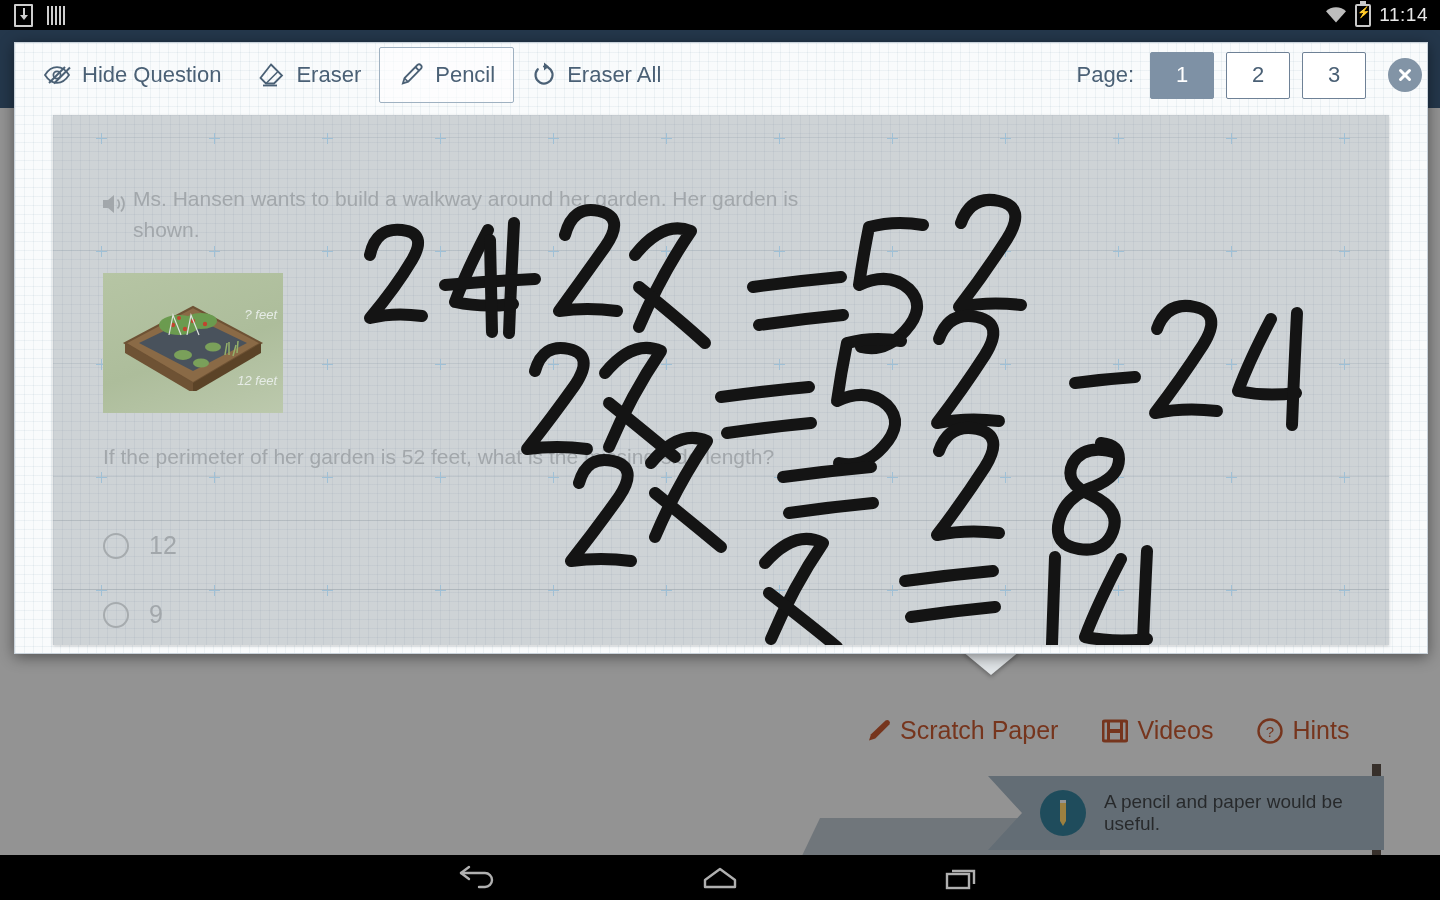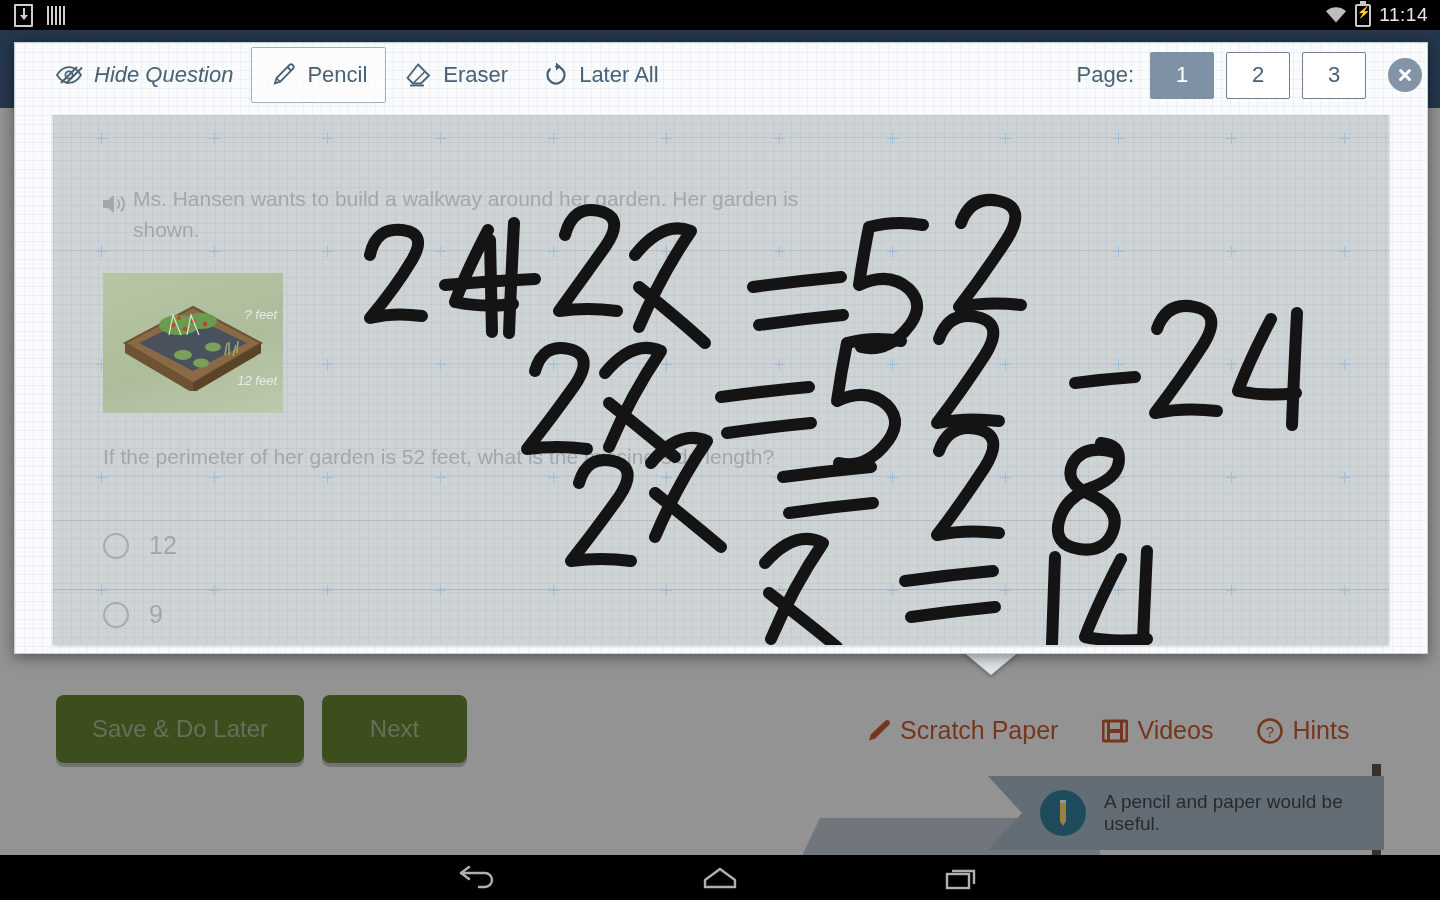--- a/index.html
+++ b/index.html
@@ -85,21 +85,21 @@
     background-size:9px 9px;
   }
   .toolbar{
     position:absolute;left:0;top:0;width:1412px;height:64px;
     display:flex;align-items:center;
   }
   .tb-item{
     display:flex;align-items:center;gap:11px;color:#4a6075;font-size:22px;
     padding:0 18px;height:54px;box-sizing:border-box;
   }
-  .tb-item.first{padding-left:40px;font-style:italic;}
+  .tb-item.first{padding-left:28px;}
   .tb-item.selected{border:1px solid #9fb1c1;background:rgba(255,255,255,.6);border-radius:2px;height:56px;}
   .tb-item svg{display:block;}
   .tb-right{margin-left:auto;display:flex;align-items:center;gap:12px;padding-right:5px;}
   .pg-label{color:#4a6075;font-size:22px;margin-right:4px;}
   .pg{
     width:62px;height:45px;border:1px solid #6e8196;border-radius:2px;
     display:flex;align-items:center;justify-content:center;font-size:22px;color:#4a6075;background:#fff;
   }
   .pg.active{background:#7e91a5;color:#fff;border-color:#7e91a5;}
   .closebtn{width:34px;height:34px;border-radius:50%;background:#8294a6;display:flex;align-items:center;justify-content:center;margin-left:10px;}
@@ -170,24 +170,20 @@
       </span>
       <span class="ic-batt"></span>
       <span class="status-clock">11:14</span>
     </div>
   </div>
 
   <div class="appbg"></div>
   <div class="navy"></div>
 
   <div class="qpage">
-    <div class="btn-row">
-      <div class="gbtn wide">Save &amp; Do Later</div>
-      <div class="gbtn narrow">Next</div>
-    </div>
 
     <div class="tools">
       <div class="tool">
         <span>
           <svg width="26" height="26" viewBox="0 0 26 26">
               <path d="M20.5 2.5a2.8 2.8 0 0 1 3.9 3.9L10.3 20.6 4 22.6l2-6.3z" fill="#a8380f"></path>
             </svg>
         </span>
         <span>Scratch Paper</span>
       </div>
@@ -240,50 +236,50 @@
           <svg width="28" height="22" viewBox="0 0 28 22">
             <path d="M2 11c3.3-5.2 7.3-7.8 12-7.8S22.7 5.8 26 11c-3.3 5.2-7.3 7.8-12 7.8S5.3 16.2 2 11z" fill="none" stroke="#4a6075" stroke-width="1.8"></path>
             <circle cx="14" cy="11" r="3.6" fill="none" stroke="#4a6075" stroke-width="1.8"></circle>
             <line x1="6" y1="19" x2="22" y2="3" stroke="#4a6075" stroke-width="2"></line>
             <line x1="11" y1="19.5" x2="27" y2="3.5" stroke="#4a6075" stroke-width="2"></line>
           </svg>
         </span>
         <span>Hide Question</span>
       </div>
 
+      <div class="tb-item">
+        <span>
+          <svg width="28" height="26" viewBox="0 0 28 26">
+            <path d="M14 2.5 25 13.5 17 21.5H9L3.5 16z" fill="none" stroke="#4a6075" stroke-width="1.8"></path>
+            <path d="M9 21.5 20.5 10" stroke="#4a6075" stroke-width="1.6"></path>
+            <line x1="6" y1="23.5" x2="20" y2="23.5" stroke="#4a6075" stroke-width="1.8"></line>
+          </svg>
+        </span>
+        <span>Eraser</span>
+      </div>
+
       <div class="tb-item selected">
         <span>
           <svg width="26" height="26" viewBox="0 0 26 26">
             <path d="M19.6 2.8a2.6 2.6 0 0 1 3.6 3.6L10.2 19.6l-5.3 1.7 1.7-5.3z" fill="none" stroke="#4a6075" stroke-width="1.8"></path>
             <path d="M17.4 5l3.6 3.6" stroke="#4a6075" stroke-width="1.8"></path>
             <path d="M10 19.8 6.2 16" stroke="#4a6075" stroke-width="1.6"></path>
           </svg>
         </span>
         <span>Pencil</span>
       </div>
 
       <div class="tb-item">
         <span>
-          <svg width="28" height="26" viewBox="0 0 28 26">
-            <path d="M14 2.5 25 13.5 17 21.5H9L3.5 16z" fill="none" stroke="#4a6075" stroke-width="1.8"></path>
-            <path d="M9 21.5 20.5 10" stroke="#4a6075" stroke-width="1.6"></path>
-            <line x1="6" y1="23.5" x2="20" y2="23.5" stroke="#4a6075" stroke-width="1.8"></line>
-          </svg>
-        </span>
-        <span>Eraser</span>
-      </div>
-
-      <div class="tb-item">
-        <span>
           <svg width="24" height="26" viewBox="0 0 24 26">
             <path d="M12 4.5a8.5 8.5 0 1 1-6.2 2.7" fill="none" stroke="#4a6075" stroke-width="2.2" stroke-linecap="round"></path>
             <polygon points="12,0.5 12,8.5 17,4.5" fill="#4a6075"></polygon>
           </svg>
         </span>
-        <span>Later All</span>
+        <span>Eraser All</span>
       </div>
 
       <div class="tb-right">
         <span class="pg-label">Page:</span>
         <div class="pg active">1</div>
         <div class="pg">2</div>
         <div class="pg">3</div>
         <div class="closebtn">
           <svg width="18" height="18" viewBox="0 0 18 18">
               <line x1="4.5" y1="4.5" x2="13.5" y2="13.5" stroke="#fff" stroke-width="3" stroke-linecap="round"></line>

